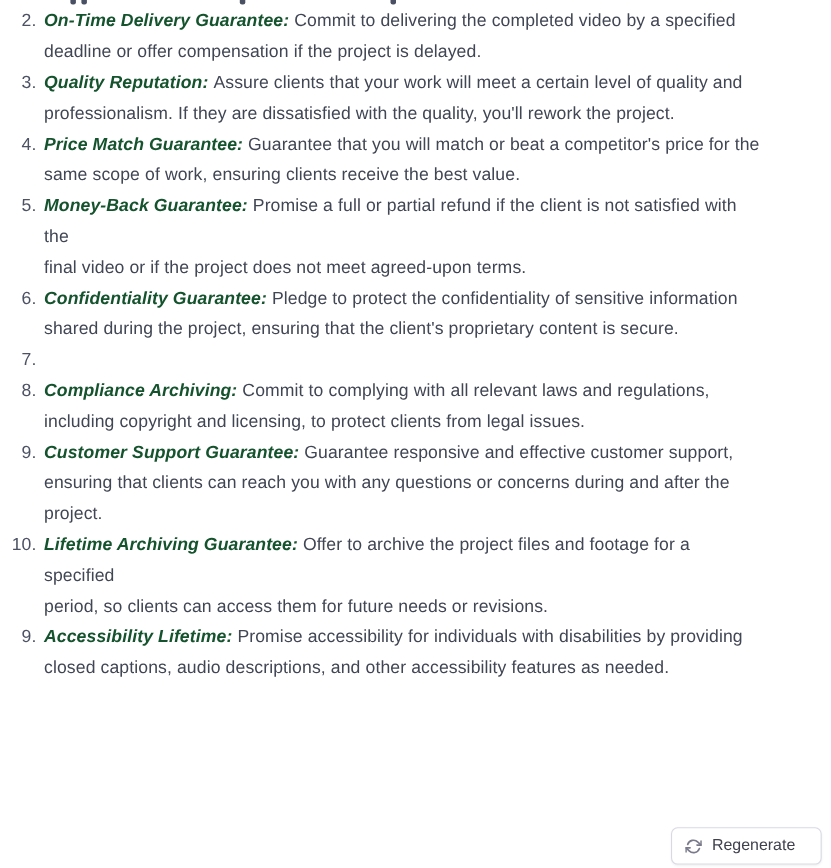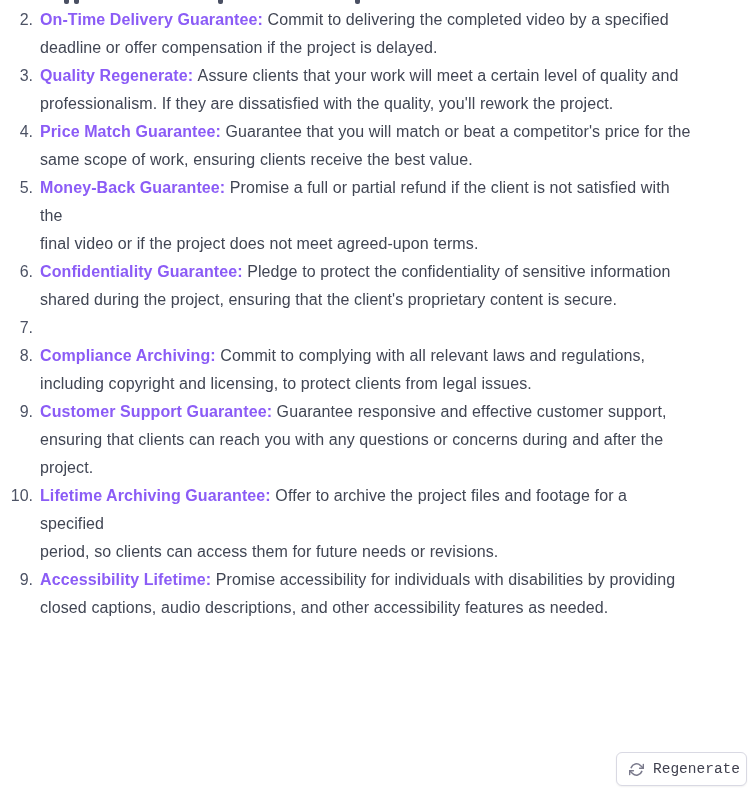--- a/index.html
+++ b/index.html
@@ -40,36 +40,37 @@
     margin-right: 7px;
     white-space: nowrap;
   }
   .item-text {
     flex: 0 1 auto;
     width: 652px;
     letter-spacing: 0.1px;
   }
   .title {
     font-weight: 700;
-    color: #8b5cf6;
+    color: #14532d;
+    font-style: italic;
   }
   
   .regenerate-btn {
     position: absolute;
     right: 8px;
     bottom: 3px;
     display: flex;
     align-items: center;
     gap: 9px;
-    padding: 8px 6px 8px 12px;
+    padding: 8px 23px 8px 12px;
     background: #ffffff;
     border: 1px solid #d9d9e3;
     border-radius: 6px;
     box-shadow: 0 1px 2px rgba(0,0,0,0.06);
-    font-family: Liberation Mono, monospace;
+    font-family: Liberation Sans, sans-serif;
     font-size: 14.5px;
     color: #40414f;
     cursor: pointer;
   }
   .regenerate-btn .icon {
     display: inline-flex;
     color: #7a7a8c;
   }
 </style>
 </head>
@@ -85,21 +86,21 @@
     </div>
 
   <ol class="guarantee-list" id="guarantee-list">
   <li class="item">
     <span class="num">2.</span>
     <div class="item-text"><span class="title">On-Time Delivery Guarantee: </span><span class="body">Commit to delivering the completed video by a specified<br>deadline or offer compensation if the project is delayed.</span></div>
   </li>
 
   <li class="item">
     <span class="num">3.</span>
-    <div class="item-text"><span class="title">Quality Regenerate: </span><span class="body">Assure clients that your work will meet a certain level of quality and<br>professionalism. If they are dissatisfied with the quality, you'll rework the project.</span></div>
+    <div class="item-text"><span class="title">Quality Reputation: </span><span class="body">Assure clients that your work will meet a certain level of quality and<br>professionalism. If they are dissatisfied with the quality, you'll rework the project.</span></div>
   </li>
 
   <li class="item">
     <span class="num">4.</span>
     <div class="item-text"><span class="title">Price Match Guarantee: </span><span class="body">Guarantee that you will match or beat a competitor's price for the<br>same scope of work, ensuring clients receive the best value.</span></div>
   </li>
 
   <li class="item">
     <span class="num">5.</span>
     <div class="item-text"><span class="title">Money-Back Guarantee: </span><span class="body">Promise a full or partial refund if the client is not satisfied with the<br>final video or if the project does not meet agreed-upon terms.</span></div>

